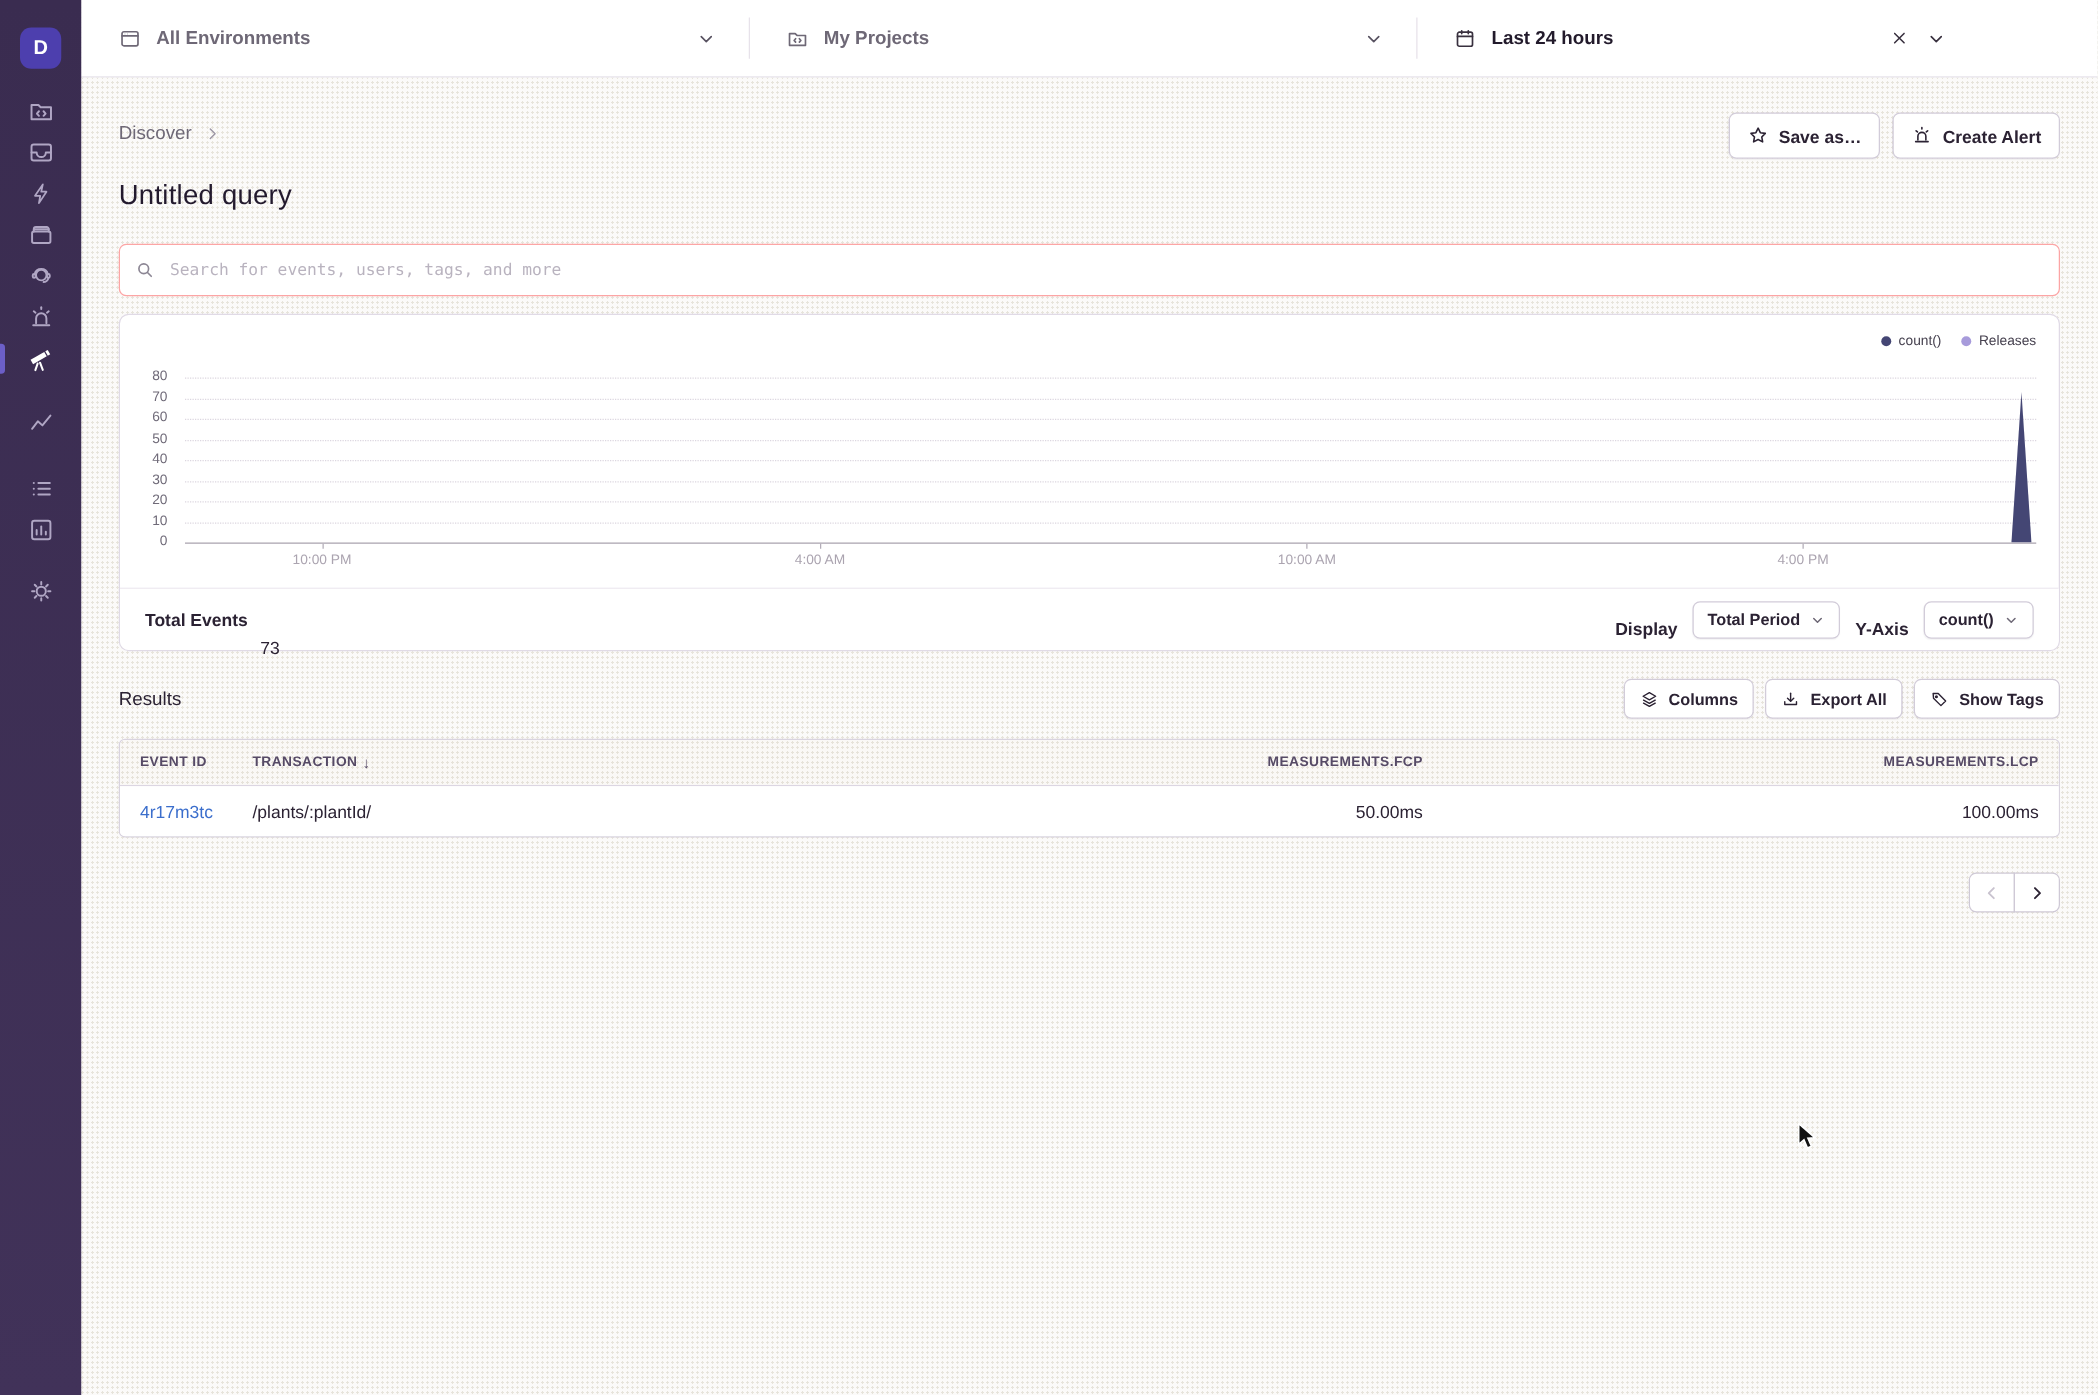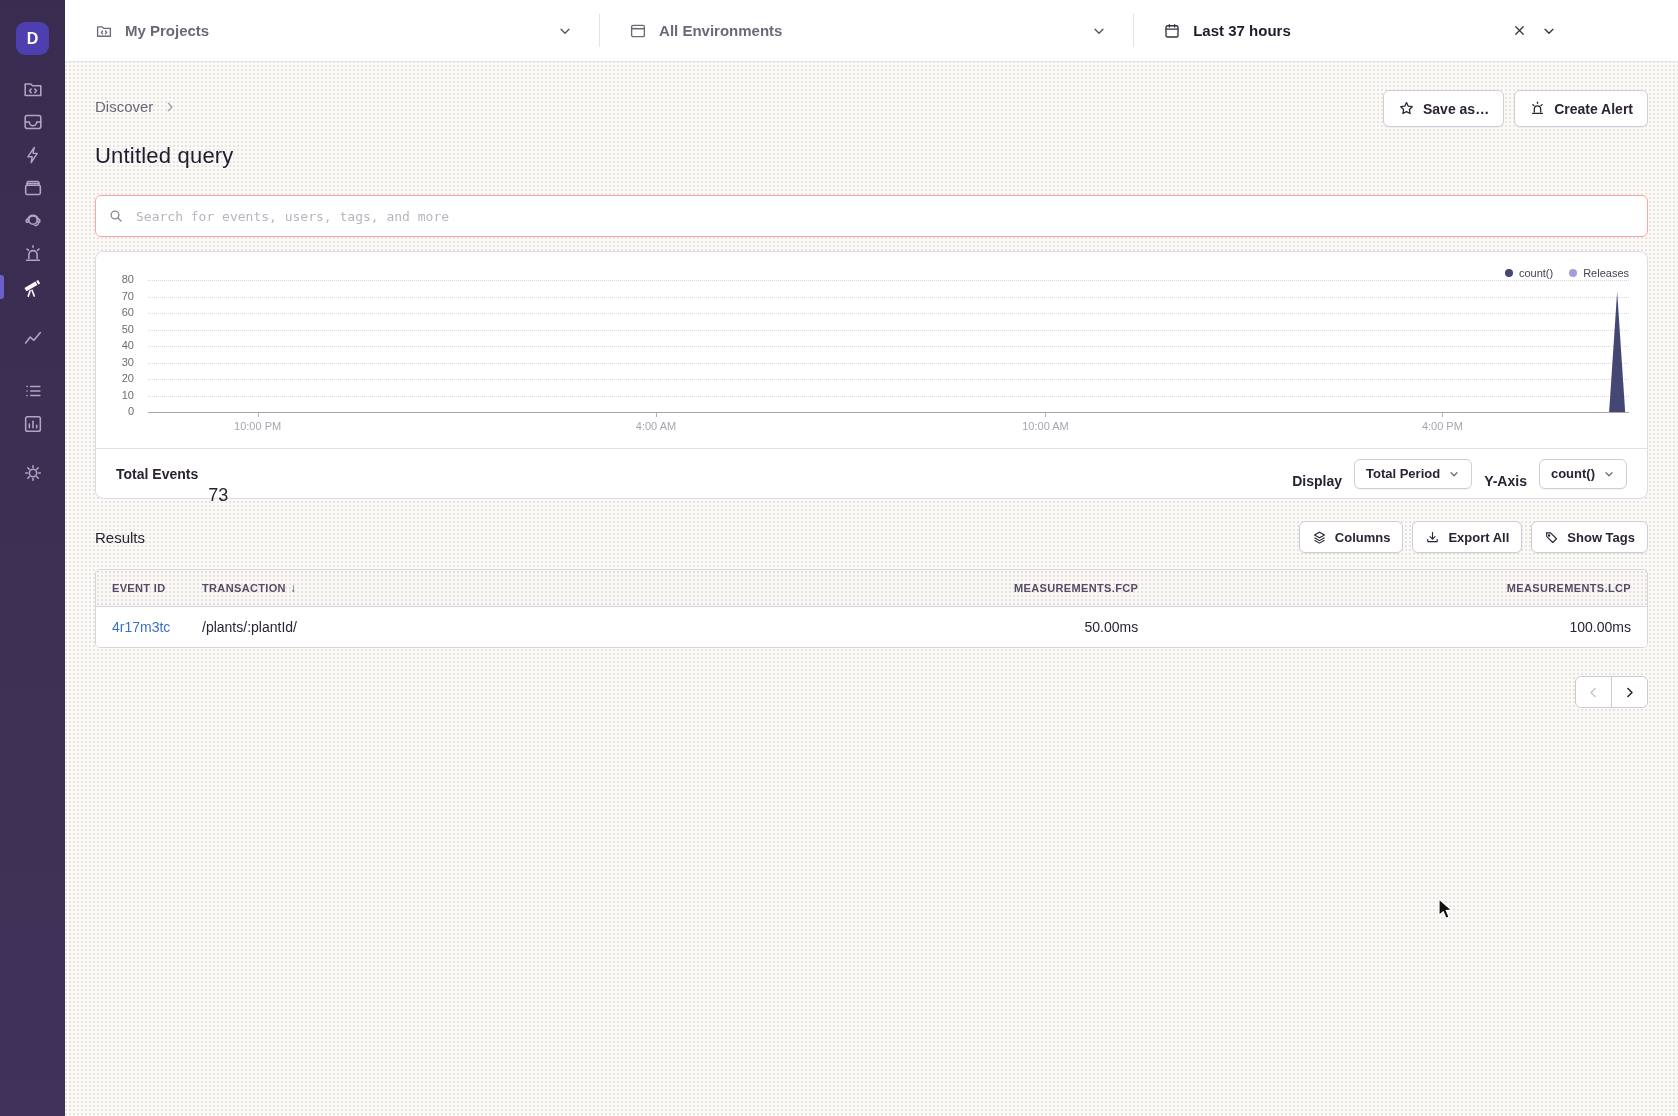--- a/index.html
+++ b/index.html
@@ -78,36 +78,36 @@
   }
   .search-input::placeholder { color:#b9b3bf; }
   .search-icon { position:absolute; left:13px; top:13px; color:#8c8694; }
   
   .panel { background:#fff; border:1px solid #e0dae6; border-radius:8px; }
   .chart-panel { margin-top:14px; position:relative; }
   .chart-body { padding:14px 18px 6px 14px; position:relative; }
   .legend { position:absolute; top:15px; right:18px; display:flex; gap:16px; align-items:center; }
   .legend-item { display:flex; align-items:center; gap:6px; font-size:11px; color:#46414f; cursor:pointer; }
   .legend-dot { width:8px; height:8px; border-radius:50%; }
-  .plot-row { display:flex; margin-top:14px;align-items:center; }
+  .plot-row { display:flex; margin-top:36px;align-items:center; }
   .y-axis { position:relative; width:30px; height:132px; flex:none; }
   .y-axis span { position:absolute; right:6px; font-size:11px; color:#6f6a78; line-height:1; }
   .plot { position:relative; flex:1; height:132px; margin-left:8px; }
   .gridline { position:absolute; left:0; right:0; height:0; border-top:1px dotted #dcd6e0; }
   .baseline { position:absolute; left:0; right:0; bottom:-1px; height:1px; background:#a9a3ae; }
   .x-tick { position:absolute; bottom:-5px; width:1px; height:4px; background:#b3adb8; }
   .spike-svg { position:absolute; inset:0; width:100%; height:100%; }
   .x-axis { position:relative; height:30px; margin-left:38px; }
   .x-axis span { position:absolute; top:8px; transform:translateX(-50%); font-size:11px; color:#aba4b0; white-space:nowrap; }
   .chart-footer {
     border-top:1px solid #e4dee9; height:50px; display:flex; align-items:center;
     padding:0 20px; border-radius:0 0 8px 8px; background:#fff;
   }
   .tf-label { font-size:14px; font-weight:700; color:#2b2233; }
-  .tf-value { font-size:18px; color:#2b2233; margin-left:10px;margin-top:44px; }
+  .tf-value { font-size:14px; color:#2b2233; margin-left:10px;margin-top:44px; }
   .chart-controls { margin-left:auto; display:flex; align-items:flex-end; gap:12px; }
   .ctrl-chev { color:#6e6876; display:flex; }
   
   .results-head { display:flex; align-items:center; margin-top:22px; }
   .results-title { font-size:15px; font-weight:400; color:#2b2233; }
   .results-actions { margin-left:auto; display:flex; gap:9px; }
   .table { margin-top:16px; border:1px solid #d9d3df; border-radius:5px; overflow:hidden; background:#fff; }
   .t-row { display:grid; grid-template-columns:90px 0.9fr 1fr 1fr; align-items:center; padding:0 16px; }
   .t-head {
     height:37px; border-bottom:1px solid #dcd6e2;
@@ -242,57 +242,57 @@
           </svg>
       </span>
     </div>
   </nav>
 </aside>
 
 <header class="topbar">
   <div class="tb-section">
     <span class="tb-icon">
       <svg width="18" height="18" viewBox="0 0 24 24" fill="none" stroke="currentColor" stroke-width="1.8" stroke-linecap="round" stroke-linejoin="round">
-          <path d="M3.5 6.5h6l2 2h9v10.5h-17z"></path>
-          <polyline points="10,12 8.4,13.8 10,15.6"></polyline>
-          <polyline points="14,12 15.6,13.8 14,15.6"></polyline>
-        </svg>
-    </span>
-    <span class="tb-label">My Projects</span>
-    <span class="tb-right">
-      <svg width="16" height="16" viewBox="0 0 24 24" fill="none" stroke="currentColor" stroke-width="2" stroke-linecap="round" stroke-linejoin="round">
-          <polyline points="6,9.5 12,15.5 18,9.5"></polyline>
-        </svg>
-    </span>
-  </div>
-  <div class="tb-section">
-    <span class="tb-icon">
-      <svg width="18" height="18" viewBox="0 0 24 24" fill="none" stroke="currentColor" stroke-width="1.8" stroke-linecap="round" stroke-linejoin="round">
           <rect x="3.5" y="4.5" width="17" height="15" rx="2"></rect>
           <path d="M3.5 9h17"></path>
           <circle cx="6.6" cy="6.8" r="0.5" fill="currentColor" stroke="none"></circle>
           <circle cx="9.2" cy="6.8" r="0.5" fill="currentColor" stroke="none"></circle>
         </svg>
     </span>
     <span class="tb-label">All Environments</span>
+    <span class="tb-right">
+      <svg width="16" height="16" viewBox="0 0 24 24" fill="none" stroke="currentColor" stroke-width="2" stroke-linecap="round" stroke-linejoin="round">
+          <polyline points="6,9.5 12,15.5 18,9.5"></polyline>
+        </svg>
+    </span>
+  </div>
+  <div class="tb-section">
+    <span class="tb-icon">
+      <svg width="18" height="18" viewBox="0 0 24 24" fill="none" stroke="currentColor" stroke-width="1.8" stroke-linecap="round" stroke-linejoin="round">
+          <path d="M3.5 6.5h6l2 2h9v10.5h-17z"></path>
+          <polyline points="10,12 8.4,13.8 10,15.6"></polyline>
+          <polyline points="14,12 15.6,13.8 14,15.6"></polyline>
+        </svg>
+    </span>
+    <span class="tb-label">My Projects</span>
     <span class="tb-right">
       <svg width="16" height="16" viewBox="0 0 24 24" fill="none" stroke="currentColor" stroke-width="2" stroke-linecap="round" stroke-linejoin="round">
           <polyline points="6,9.5 12,15.5 18,9.5"></polyline>
         </svg>
     </span>
   </div>
   <div class="tb-section">
     <span class="tb-icon" style="color:#39313f;">
       <svg width="18" height="18" viewBox="0 0 24 24" fill="none" stroke="currentColor" stroke-width="1.8" stroke-linecap="round" stroke-linejoin="round">
           <rect x="4" y="5" width="16" height="15" rx="2"></rect>
           <path d="M4 9.5h16"></path>
           <path d="M8.5 3.5v3M15.5 3.5v3"></path>
         </svg>
     </span>
-    <span class="tb-label dark">Last 37 hours</span>
+    <span class="tb-label dark">Last 24 hours</span>
     <span class="tb-right inset">
       <span style="display:flex;color:#39313f;cursor:pointer;">
         <svg width="15" height="15" viewBox="0 0 24 24" fill="none" stroke="currentColor" stroke-width="2" stroke-linecap="round">
             <path d="M6 6l12 12M18 6 6 18"></path>
           </svg>
       </span>
       <span style="display:flex;color:#39313f;">
         <svg width="16" height="16" viewBox="0 0 24 24" fill="none" stroke="currentColor" stroke-width="2" stroke-linecap="round" stroke-linejoin="round">
             <polyline points="6,9.5 12,15.5 18,9.5"></polyline>
           </svg>

